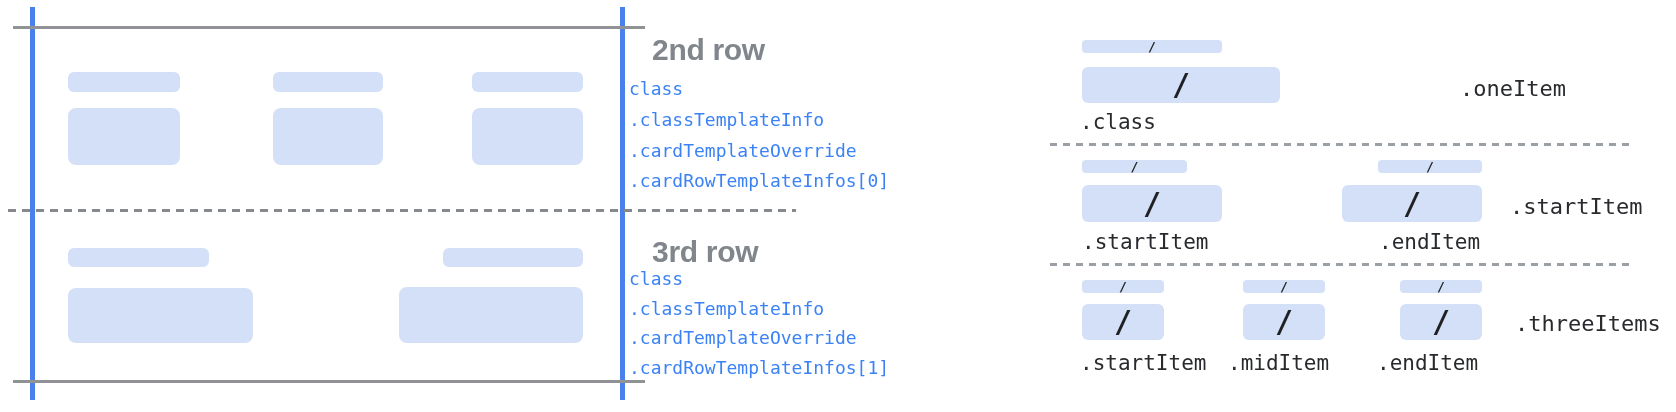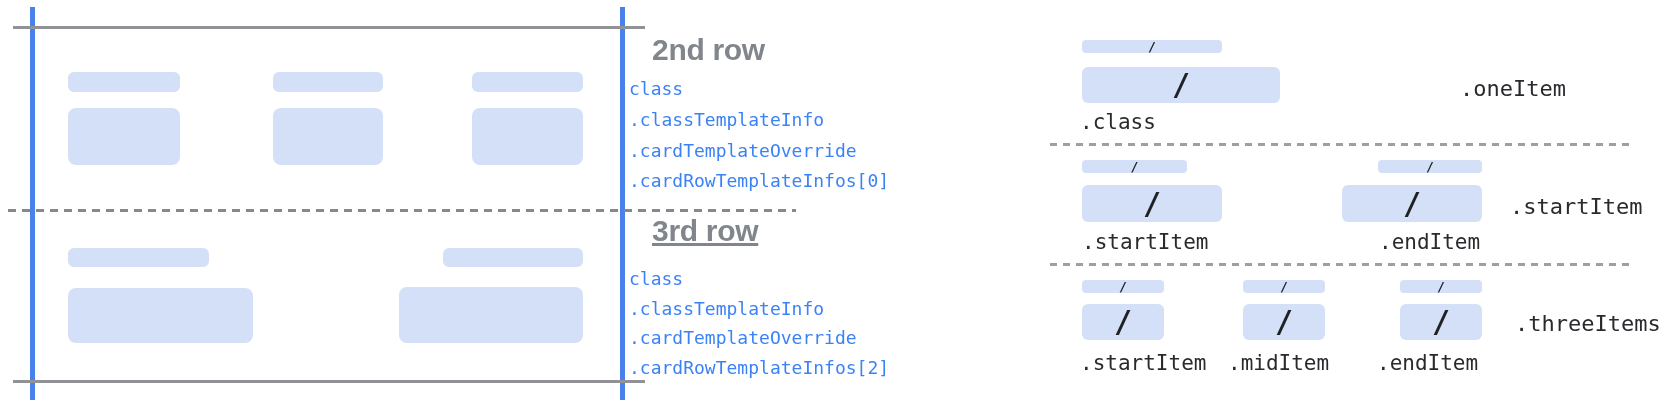--- a/index.html
+++ b/index.html
@@ -30,21 +30,21 @@
   .r3LFlbl{left:68px;top:248px;width:141px;height:19px;}
   .r3LFval{left:68px;top:288px;width:185px;height:55px;}
   .r3RTlbl{left:443px;top:248px;width:140px;height:19px;}
   .r3RTval{left:399px;top:287px;width:184px;height:56px;}
   
   .row-title{
     position:absolute;left:652px;color:#80868b;font-weight:bold;
     font-size:30px;letter-spacing:-0.3px;white-space:nowrap;
   }
   .row-title.t2{top:33px;}
-  .row-title.t3{top:214px;text-decoration:underline;}
+  .row-title.t3{top:235px;}
   .code-block{
     position:absolute;left:629px;color:#3b82f6;white-space:pre;
     font-family:"DejaVu Sans Mono",monospace;font-size:18px;
   }
   .code-block.b1{top:74px;line-height:30.8px;}
   .code-block.b2{top:264px;line-height:29.7px;}
   
   .mini{position:absolute;height:13px;border-radius:4px;background:#d4e0f7;
         display:flex;align-items:center;justify-content:center;}
   .big{position:absolute;border-radius:6px;background:#d4e0f7;
@@ -119,21 +119,21 @@
   <div class="row-title t2">2nd row</div>
   <div class="code-block b1"><span>class</span>
 <span>.classTemplateInfo</span>
 <span>.cardTemplateOverride</span>
 <span>.cardRowTemplateInfos[0]</span></div>
 
   <div class="row-title t3">3rd row</div>
   <div class="code-block b2"><span>class</span>
 <span>.classTemplateInfo</span>
 <span>.cardTemplateOverride</span>
-<span>.cardRowTemplateInfos[2]</span></div>
+<span>.cardRowTemplateInfos[1]</span></div>
 
   <div>
     <div class="mini s1mini">
         <span class="slash sm">/</span>
       </div>
     <div class="big s1big">
         <span class="slash lg">/</span>
       </div>
     <div class="caption s1cap">.class</div>
     <div class="tpl-label s1label">.oneItem</div>

